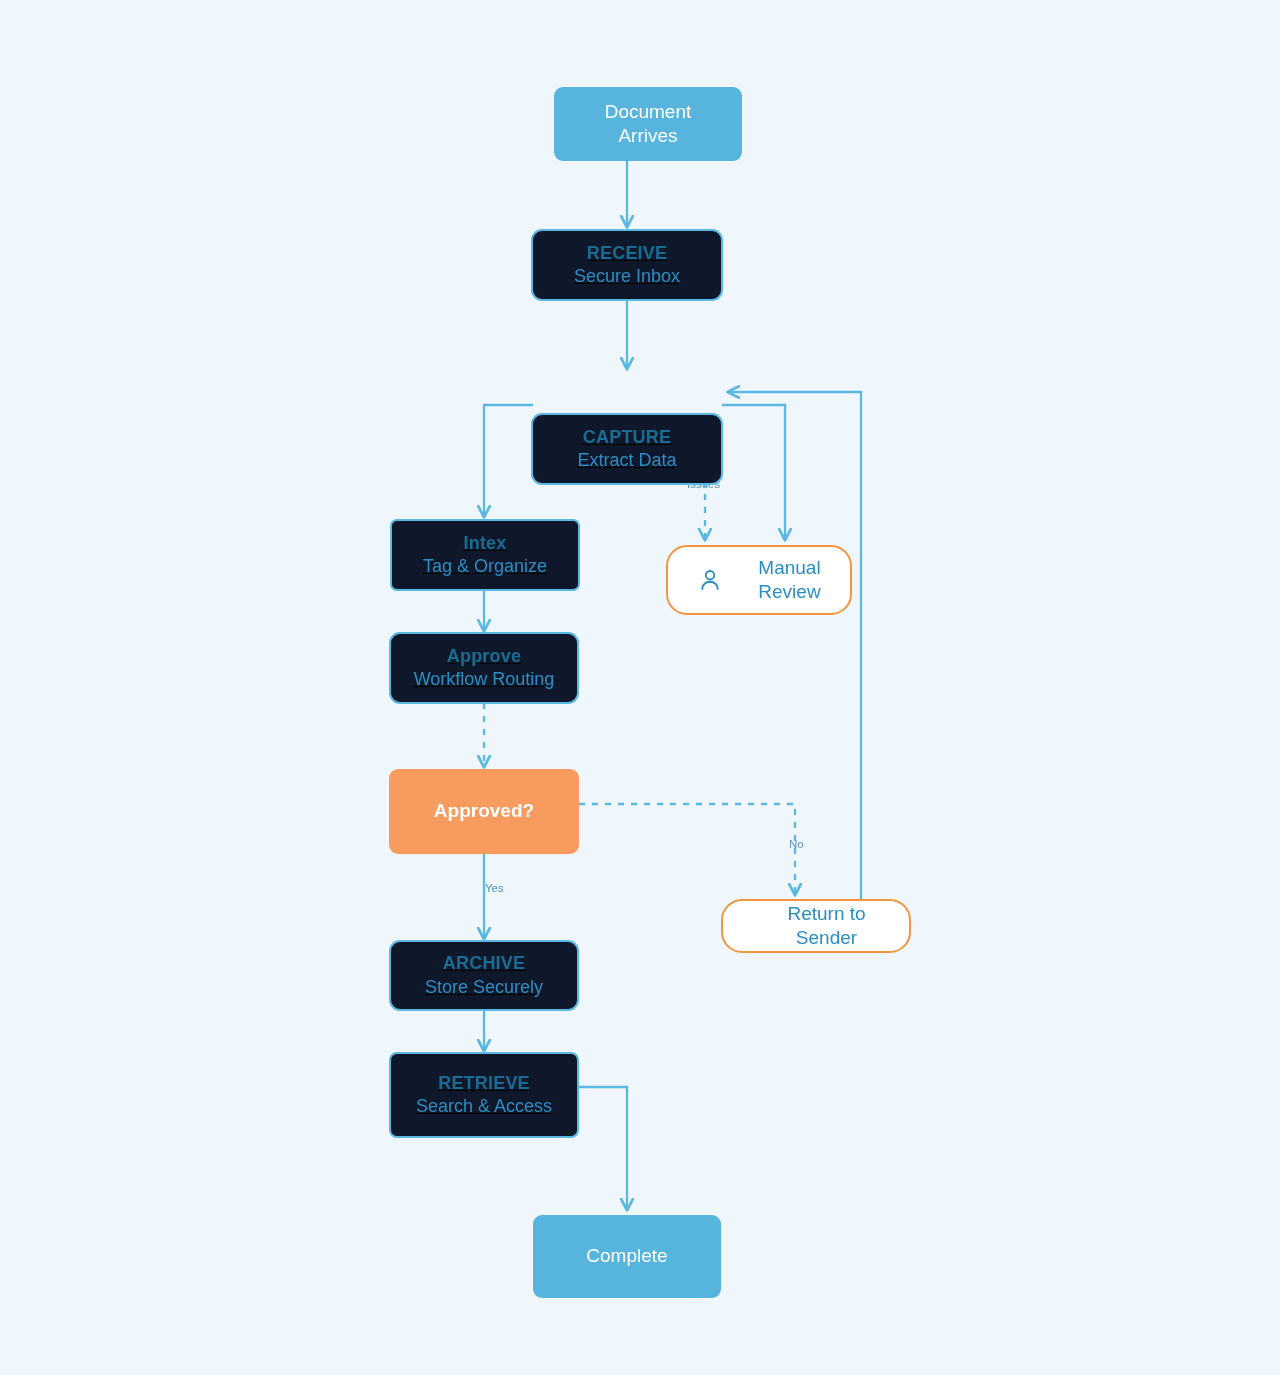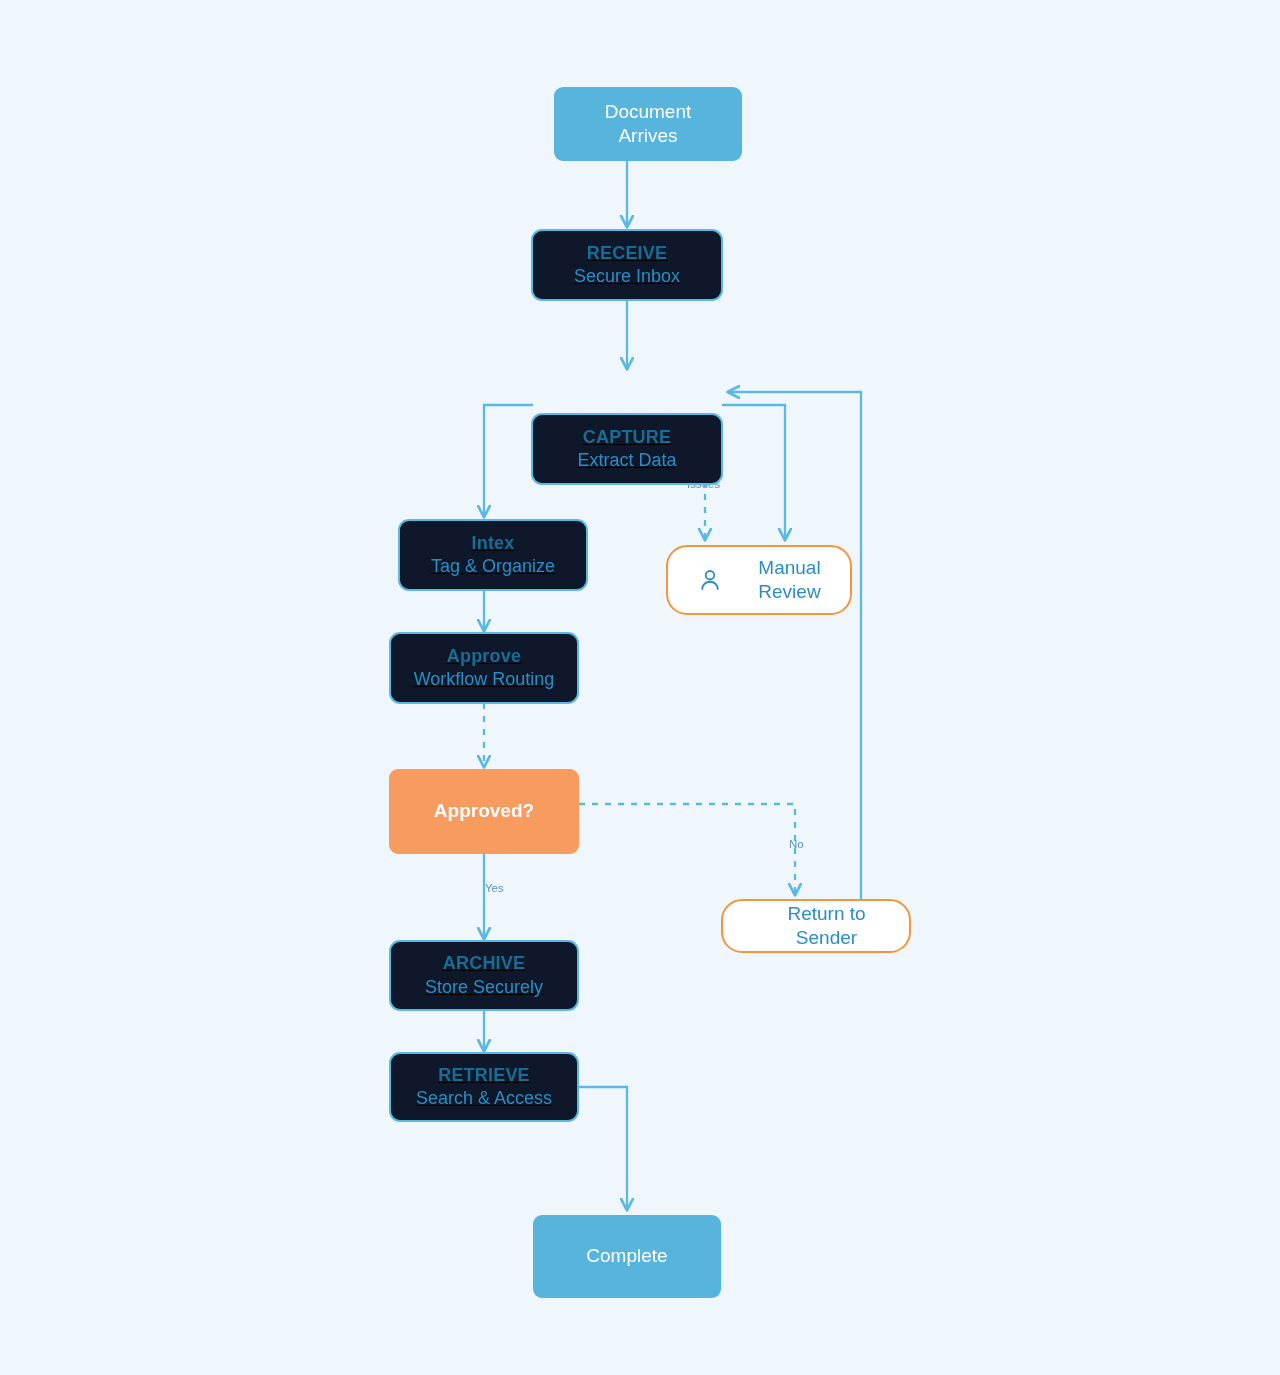--- a/index.html
+++ b/index.html
@@ -148,21 +148,21 @@
   <div class="node process" style="left:531px; top:229px; width:192px; height:72px;">
     <span class="title">RECEIVE</span>
     <span class="subtitle">Secure Inbox</span>
   </div>
 
   <div class="node process" style="left:531px; top:369px; width:192px; height:72px;margin-top:44px;">
     <span class="title">CAPTURE</span>
     <span class="subtitle">Extract Data</span>
   </div>
 
-  <div class="node process" style="left:398px; top:519px; width:190px; height:72px;">
+  <div class="node process" style="left:390px; top:519px; width:190px; height:72px;border-radius:7px;">
     <span class="title">Intex</span>
     <span class="subtitle">Tag &amp; Organize</span>
   </div>
 
   <div class="node process" style="left:389px; top:632px; width:190px; height:72px;">
     <span class="title">Approve</span>
     <span class="subtitle">Workflow Routing</span>
   </div>
 
   <div class="node manual" style="left:666px; top:545px; width:186px; height:70px;">
@@ -181,21 +181,21 @@
   <div class="node manual two-line" style="left:700px; top:899px; width:190px; height:54px;">
     <span class="single two-line">Return to
 Sender</span>
   </div>
 
   <div class="node process" style="left:389px; top:940px; width:190px; height:71px;">
     <span class="title">ARCHIVE</span>
     <span class="subtitle">Store Securely</span>
   </div>
 
-  <div class="node process" style="left:389px; top:1052px; width:190px; height:70px;">
+  <div class="node process" style="left:389px; top:1052px; width:190px; height:86px;border-radius:8px;">
     <span class="title">RETRIEVE</span>
     <span class="subtitle">Search &amp; Access</span>
   </div>
 
   <div class="node terminal" style="left:533px; top:1215px; width:188px; height:83px;">
     <span>Complete</span>
   </div>
 
 </div>
 

